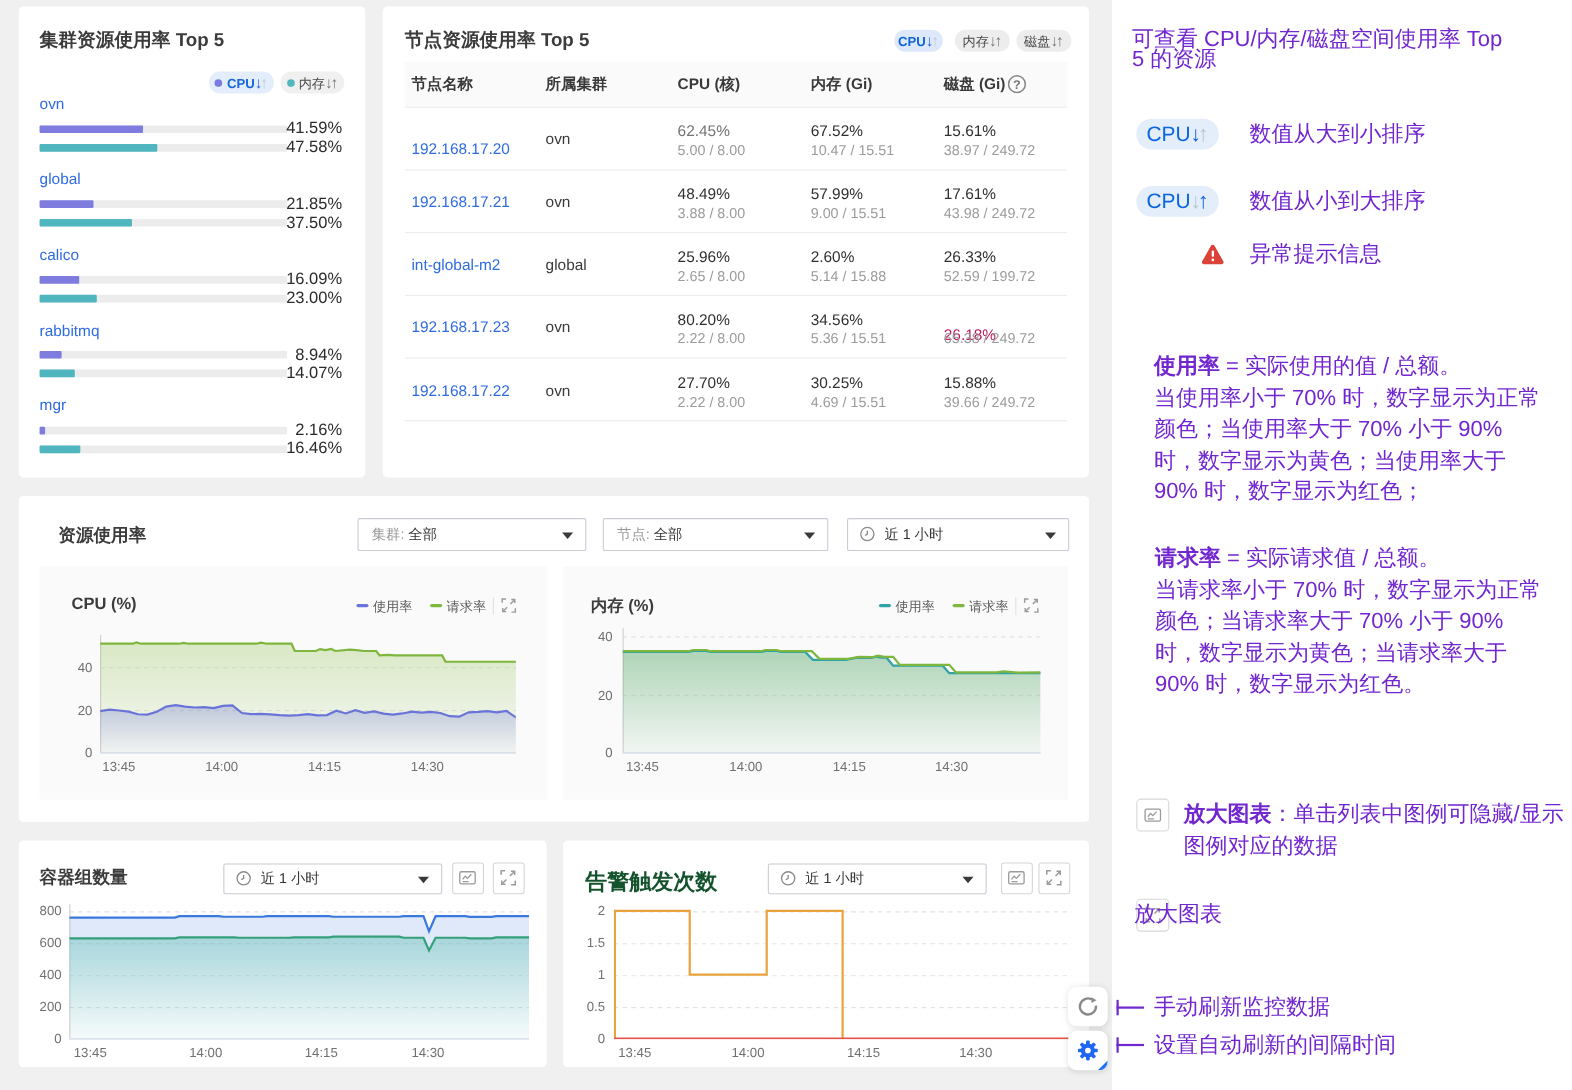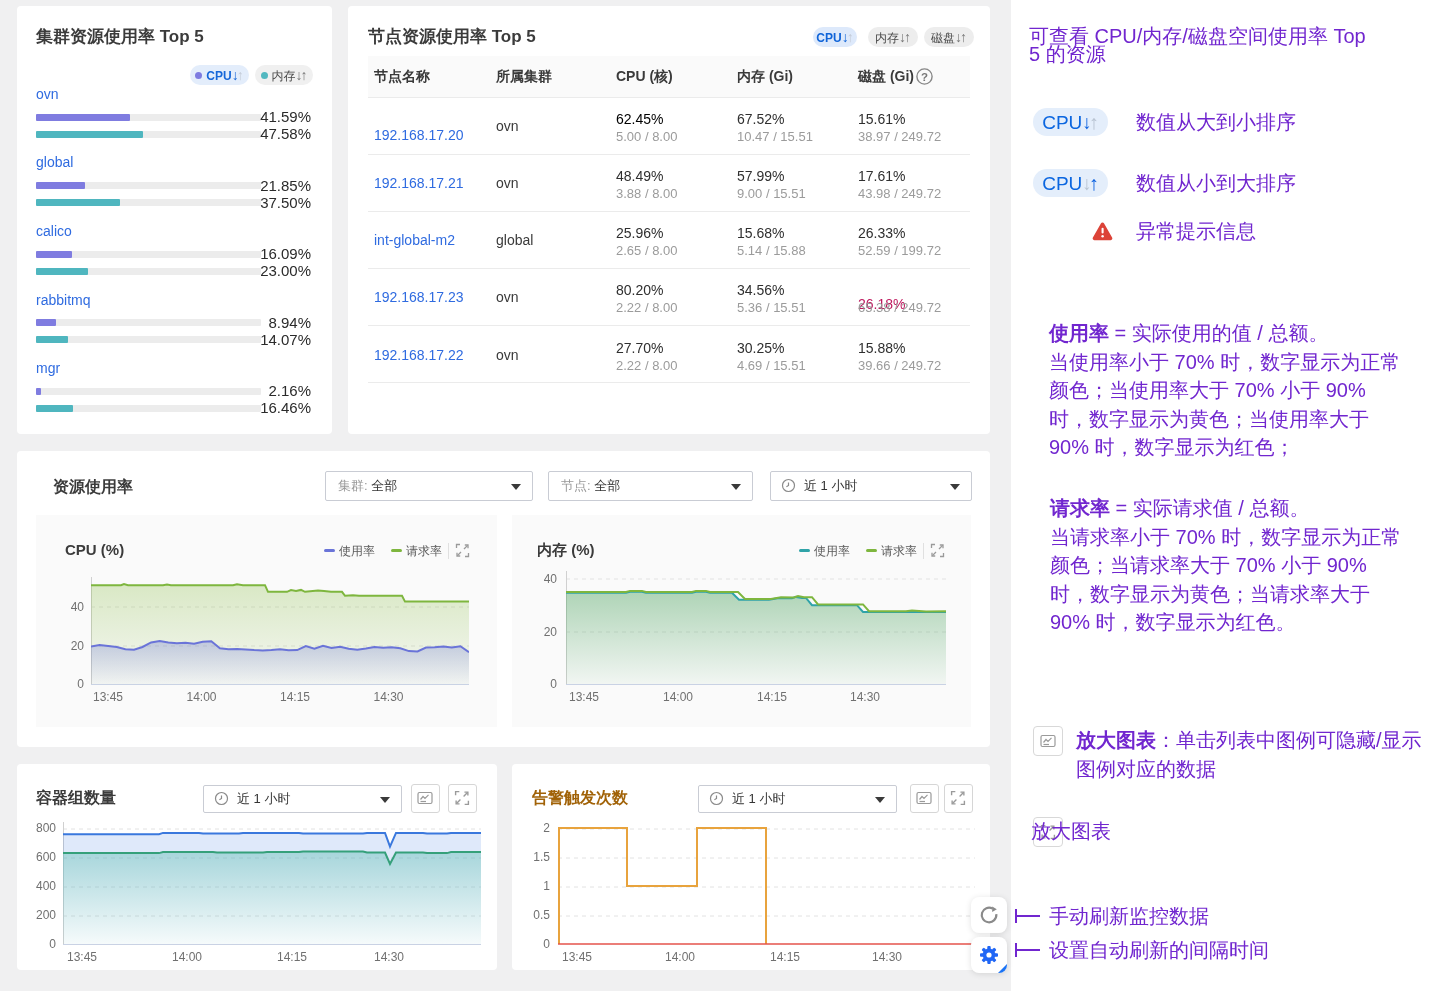--- a/index.html
+++ b/index.html
@@ -91,39 +91,39 @@
     <text x="8.5" y="12.6" font-size="11.5" fill="#787878" text-anchor="middle" font-weight="bold" font-family="Liberation Sans">?</text>
   </svg>
 <div class="hl" style="left:368px;top:97px;width:602px"></div>
 <div class="hl" style="left:368px;top:154px;width:602px"></div>
 <div class="hl" style="left:368px;top:211px;width:602px"></div>
 <div class="hl" style="left:368px;top:268px;width:602px"></div>
 <div class="hl" style="left:368px;top:325px;width:602px"></div>
 <div class="hl" style="left:368px;top:382px;width:602px"></div>
 <div class="t14 link" style="left:374px;top:125px">192.168.17.20</div>
 <div class="t14" style="left:496px;top:116px;color:#3a3a3a">ovn</div>
-<div class="t14" style="left:616px;top:109px;color:#000000">62.45%</div>
+<div class="t14" style="left:616px;top:109px;color:#737373">62.45%</div>
 <div class="t13" style="left:616px;top:129px">5.00 / 8.00</div>
 <div class="t14" style="left:737px;top:109px;color:#2f2f2f">67.52%</div>
 <div class="t13" style="left:737px;top:129px">10.47 / 15.51</div>
 <div class="t14" style="left:858px;top:109px;color:#2f2f2f">15.61%</div>
 <div class="t13" style="left:858px;top:129px">38.97 / 249.72</div>
 <div class="t14 link" style="left:374px;top:173px">192.168.17.21</div>
 <div class="t14" style="left:496px;top:173px;color:#3a3a3a">ovn</div>
 <div class="t14" style="left:616px;top:166px;color:#2f2f2f">48.49%</div>
 <div class="t13" style="left:616px;top:186px">3.88 / 8.00</div>
 <div class="t14" style="left:737px;top:166px;color:#2f2f2f">57.99%</div>
 <div class="t13" style="left:737px;top:186px">9.00 / 15.51</div>
 <div class="t14" style="left:858px;top:166px;color:#2f2f2f">17.61%</div>
 <div class="t13" style="left:858px;top:186px">43.98 / 249.72</div>
 <div class="t14 link" style="left:374px;top:230px">int-global-m2</div>
 <div class="t14" style="left:496px;top:230px;color:#3a3a3a">global</div>
 <div class="t14" style="left:616px;top:223px;color:#2f2f2f">25.96%</div>
 <div class="t13" style="left:616px;top:243px">2.65 / 8.00</div>
-<div class="t14" style="left:737px;top:223px;color:#2f2f2f">15.68%</div>
+<div class="t14" style="left:737px;top:223px;color:#2f2f2f">2.60%</div>
 <div class="t13" style="left:737px;top:243px">5.14 / 15.88</div>
 <div class="t14" style="left:858px;top:223px;color:#2f2f2f">26.33%</div>
 <div class="t13" style="left:858px;top:243px">52.59 / 199.72</div>
 <div class="t14 link" style="left:374px;top:287px">192.168.17.23</div>
 <div class="t14" style="left:496px;top:287px;color:#3a3a3a">ovn</div>
 <div class="t14" style="left:616px;top:280px;color:#2f2f2f">80.20%</div>
 <div class="t13" style="left:616px;top:300px">2.22 / 8.00</div>
 <div class="t14" style="left:737px;top:280px;color:#2f2f2f">34.56%</div>
 <div class="t13" style="left:737px;top:300px">5.36 / 15.51</div>
 <div class="t14" style="left:858px;top:294px;color:#be185d">26.18%</div>
@@ -289,21 +289,21 @@
         <stop offset="0" stop-color="#5fb4be" stop-opacity=".55"></stop>
         <stop offset="1" stop-color="#5fb4be" stop-opacity=".06"></stop>
       </linearGradient>
     </defs>
 <polygon points="0.0,70.2 96.0,70.2 100.0,68.9 136.0,68.9 140.0,69.4 176.0,69.4 180.0,68.9 236.0,68.9 240.0,69.4 300.0,69.4 304.0,68.9 318.0,68.9 322.0,68.9 327.0,82.6 333.0,68.9 360.0,68.9 364.0,69.5 384.0,69.5 388.0,68.9 418.0,68.9 418.0,88.1 388.0,88.1 384.0,89.1 364.0,89.1 360.0,88.5 333.0,88.5 327.0,100.0 322.0,88.5 318.0,88.5 304.0,88.5 300.0,87.5 240.0,87.5 236.0,88.1 204.0,88.1 200.0,88.5 154.0,88.5 150.0,88.1 100.0,88.1 96.0,89.1 0.0,89.1" fill="#3a78dd" fill-opacity="0.16"></polygon>
 <polygon points="0.0,89.1 96.0,89.1 100.0,88.1 150.0,88.1 154.0,88.5 200.0,88.5 204.0,88.1 236.0,88.1 240.0,87.5 300.0,87.5 304.0,88.5 318.0,88.5 322.0,88.5 327.0,100.0 333.0,88.5 360.0,88.5 364.0,89.1 384.0,89.1 388.0,88.1 418.0,88.1 418,180 0,180" fill="url(#gt)"></polygon>
 <polyline points="0.0,70.2 96.0,70.2 100.0,68.9 136.0,68.9 140.0,69.4 176.0,69.4 180.0,68.9 236.0,68.9 240.0,69.4 300.0,69.4 304.0,68.9 318.0,68.9 322.0,68.9 327.0,82.6 333.0,68.9 360.0,68.9 364.0,69.5 384.0,69.5 388.0,68.9 418.0,68.9" fill="none" stroke="#3a78dd" stroke-width="2"></polyline>
 <polyline points="0.0,89.1 96.0,89.1 100.0,88.1 150.0,88.1 154.0,88.5 200.0,88.5 204.0,88.1 236.0,88.1 240.0,87.5 300.0,87.5 304.0,88.5 318.0,88.5 322.0,88.5 327.0,100.0 333.0,88.5 360.0,88.5 364.0,89.1 384.0,89.1 388.0,88.1 418.0,88.1" fill="none" stroke="#35a07a" stroke-width="2"></polyline>
 </svg>
 <div class="card" style="left:512px;top:764px;width:478px;height:206px"></div>
-<div class="abs" style="left:532px;top:788px;font-size:16px;font-weight:600;color:#a16207">告警触发次数</div>
+<div class="abs" style="left:532px;top:788px;font-size:20px;font-weight:600;color:#14532d">告警触发次数</div>
 <div class="sel" style="left:698px;top:785px;width:199px;height:28px;line-height:26px;padding-left:33px">近 1 小时<i class="caret" style="top:11px"></i></div>
 <svg class="abs" style="left:709px;top:791px" width="15" height="15" viewBox="0 0 15 15">
     <circle cx="7.5" cy="7.5" r="6" fill="none" stroke="#8a8a8a" stroke-width="1.2"></circle>
     <path d="M7.5 4.4 V7.5 L5.4 8.8" fill="none" stroke="#8a8a8a" stroke-width="1.2"></path>
   </svg>
 <div class="ibtn" style="left:910px;top:784px"></div>
 <svg class="abs" style="left:916px;top:790px" width="16" height="16" viewBox="0 0 16 16">
     <rect x="1" y="2.5" width="14" height="11" rx="1.5" fill="none" stroke="#9a9a9a" stroke-width="1.2"></rect>
     <path d="M3.5 9.5 L6 6.5 L8 8.5 L11.5 4.8" fill="none" stroke="#9a9a9a" stroke-width="1.2"></path>
     <path d="M3.5 11.5 H9" stroke="#9a9a9a" stroke-width="1.2"></path>

